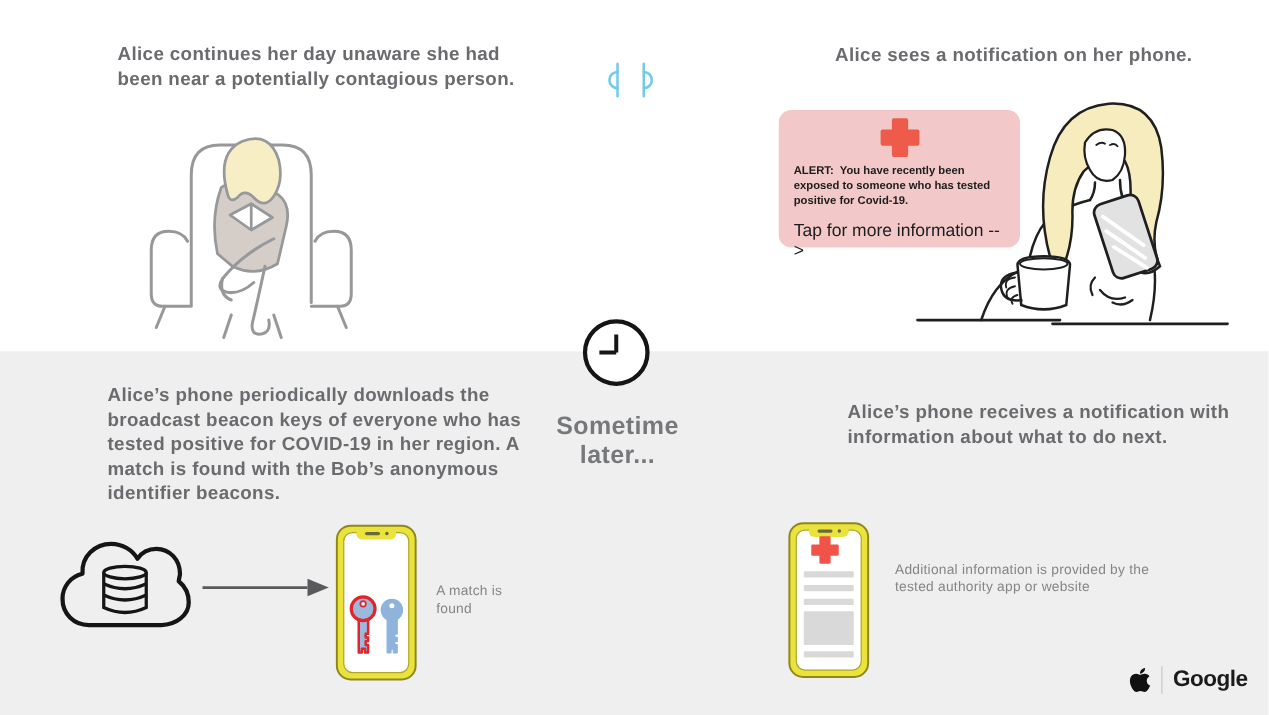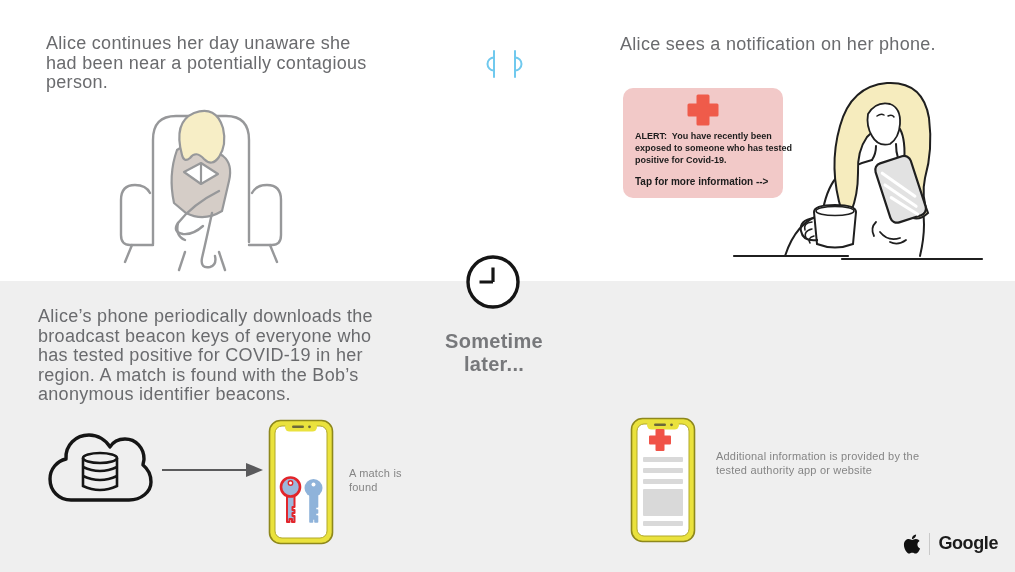--- a/index.html
+++ b/index.html
@@ -2,38 +2,38 @@
 <html><head>
 <meta charset="utf-8">
 <style>
   html,body{margin:0;padding:0;background:#ffffff;}
   .canvas{
     position:relative;width:1015px;height:572px;overflow:hidden;
     background:#ffffff;font-family:"Liberation Sans",sans-serif;
   }
   .bottom-band{position:absolute;left:0;top:281px;width:1015px;height:291px;background:#efefef;}
   .heading{
-    position:absolute;font-weight:normal;font-size:18px;line-height:19.5px;
-    color:#6a6b6e;letter-spacing:0.3px;
+    position:absolute;font-weight:bold;font-size:15px;line-height:19.5px;
+    color:#6a6b6e;letter-spacing:0.3px;margin-left:48px;
   }
   .caption{
     position:absolute;font-size:11px;line-height:14px;color:#858585;letter-spacing:0.2px;
   }
   .alert-box{
-    position:absolute;left:623px;top:88px;width:160px;height:110px;
+    position:absolute;left:623px;top:88px;width:193px;height:110px;
     background:#f2c9c8;border-radius:10px;
   }
   .alert-cross{position:absolute;left:50%;top:6px;transform:translateX(-50%);}
   .alert-text{
     position:absolute;left:12px;top:42px;width:166px;
     font-weight:bold;font-size:9px;line-height:12px;color:#1c1c1c;white-space:pre-wrap;
   }
   .alert-tap{
     position:absolute;left:12px;top:88px;width:170px;
-    font-weight:bold;font-size:10px;color:#1c1c1c;
+    font-weight:normal;font-size:14px;color:#1c1c1c;
   }
   .abs{position:absolute;}
   .later-label{
     position:absolute;left:418px;top:330px;width:152px;text-align:center;
     font-weight:bold;font-size:20px;color:#77787b;letter-spacing:0.3px;
   }
   .logo-row{
     position:absolute;right:17px;top:533px;height:26px;
     display:flex;gap:8px;
   }
@@ -178,20 +178,21 @@
     </g>
 
     <g transform="translate(36,59)">
       <path d="M6,17 L6,44 L8.5,44 L8.5,41 L11,41 L11,44 L13.5,44 L13.5,38 L11.5,38 L11.5,35 L13.5,35 L13.5,32 L11.5,32 L11.5,29 L13.5,29 L13.5,17 Z" fill="#8fb3da" stroke="#8fb3da" stroke-width="1.6" stroke-linejoin="round"></path>
       <circle cx="9.5" cy="10" r="9" fill="#8fb3da"></circle>
       <circle cx="9.5" cy="6.5" r="2" fill="#ffffff"></circle>
     </g>
   </svg>
   <div class="caption" style="left:349px;top:466px;width:60px;">A match is found</div>
 
+  <div class="heading" style="left:630px;top:320px;width:335px;">Alice’s phone receives a notification with information about what to do next.</div>
 
   <svg class="abs" style="left:630px;top:417px;" width="66" height="126" viewBox="0 0 66 126">
     <rect x="1.5" y="1.5" width="63" height="123" rx="11" fill="#eae23d" stroke="#8e881c" stroke-width="1.6"></rect>
     <rect x="7" y="7" width="52" height="112" rx="7" fill="#ffffff" stroke="#b0a82a" stroke-width="1"></rect>
     <rect x="17" y="3.5" width="32" height="9" rx="4.5" fill="#eae23d"></rect>
     <rect x="24" y="6.5" width="12" height="2.6" rx="1.3" fill="#6b683a"></rect>
     <circle cx="41.5" cy="7.8" r="1.4" fill="#6b683a"></circle>
     <g transform="translate(30,23)">
       <path d="M-3.5,-10 H3.5 V-3.5 H10 V3.5 H3.5 V10 H-3.5 V3.5 H-10 V-3.5 H-3.5 Z" fill="#f05348" stroke="#f05348" stroke-width="2" stroke-linejoin="round"></path>
     </g>

